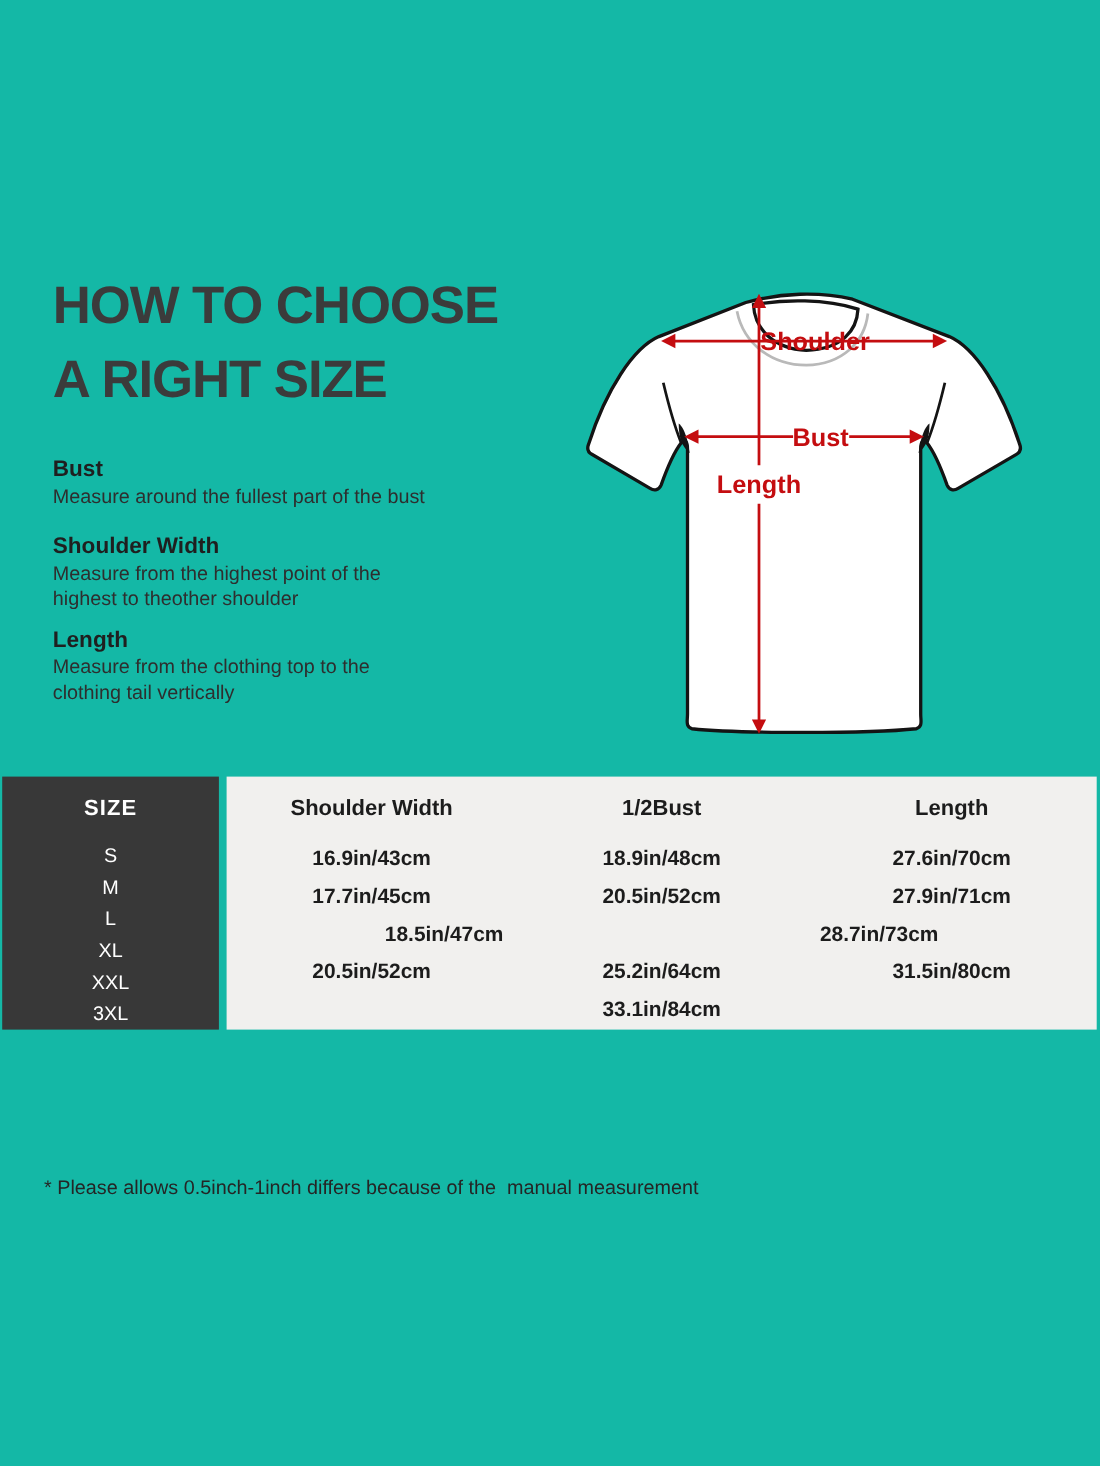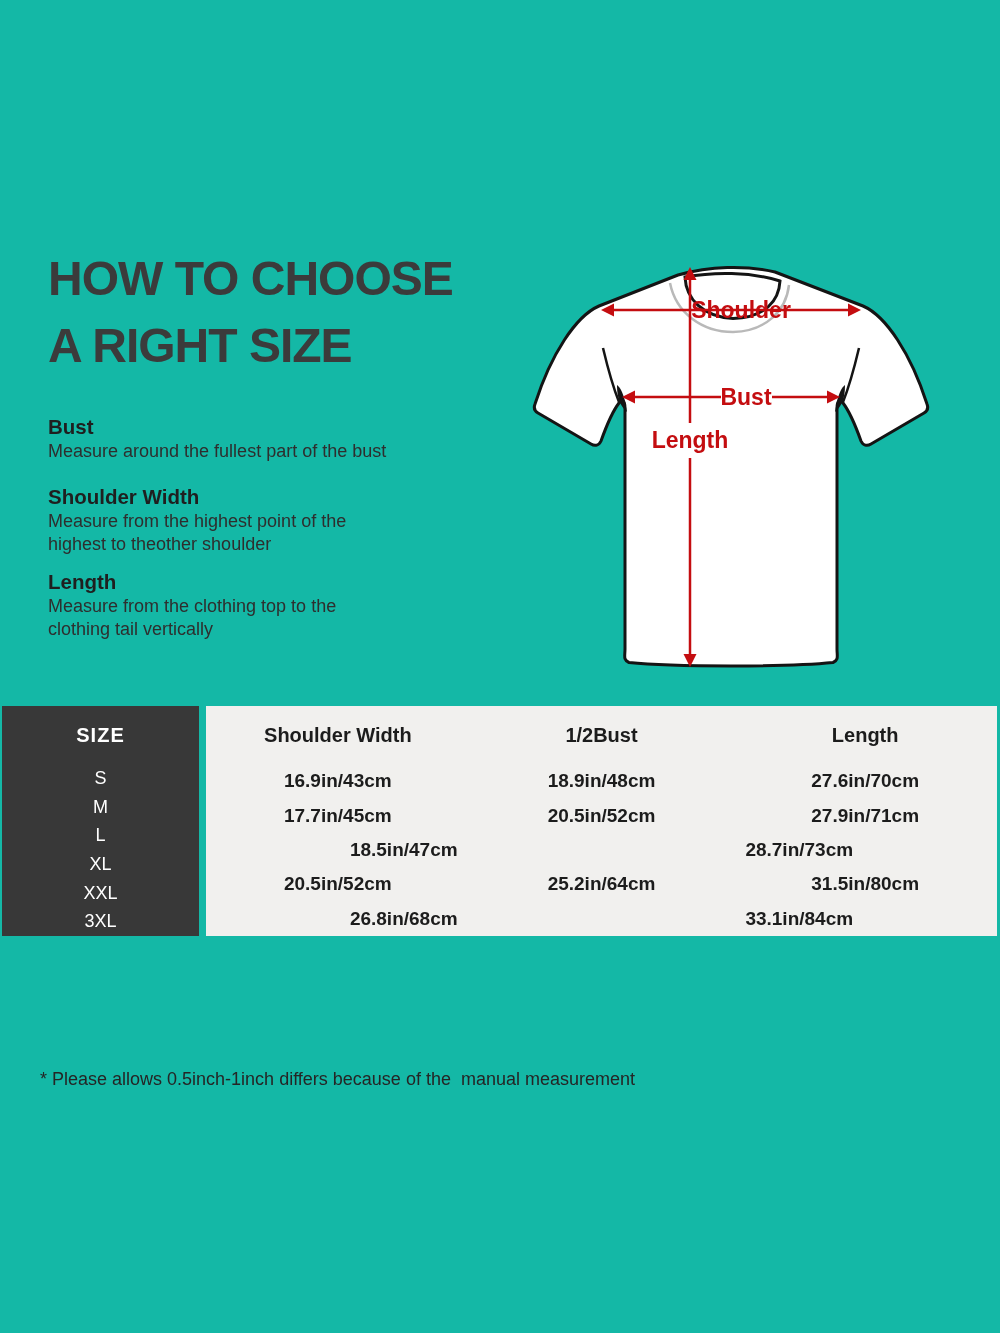--- a/index.html
+++ b/index.html
@@ -178,21 +178,20 @@
       <div class="data-row body">
         <div>18.5in/47cm</div>
         <div>28.7in/73cm</div>
       </div>
       <div class="data-row body">
         <div>20.5in/52cm</div>
         <div>25.2in/64cm</div>
         <div>31.5in/80cm</div>
       </div>
       <div class="data-row body">
-        <div>26.8in/68cm</div>
         <div>33.1in/84cm</div>
       </div>
     </div>
   </div>
 
   <div class="footnote">* Please allows 0.5inch-1inch differs because of the  manual measurement</div>
 
 </div>
 
 </body></html>

